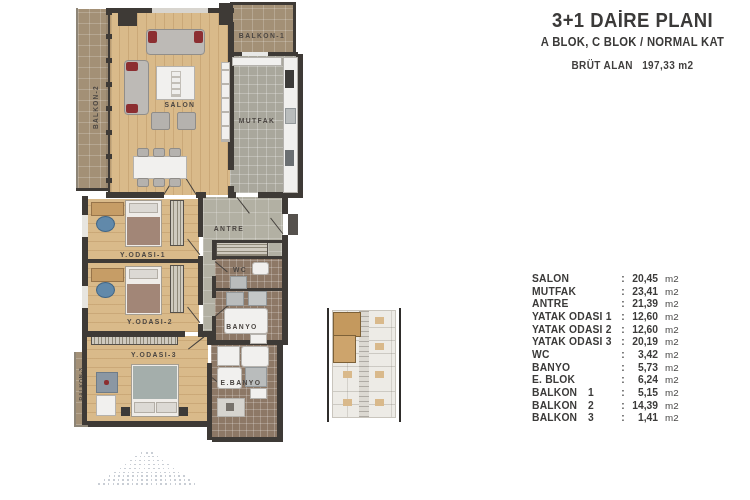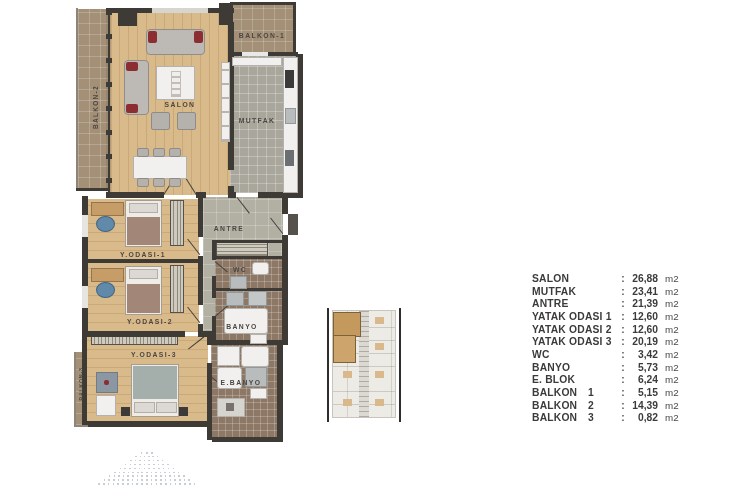--- a/index.html
+++ b/index.html
@@ -79,20 +79,28 @@
   .kp-hl{position:absolute;background:#c4995e;border:1px solid #7d6138;}
   .kp-dot{position:absolute;background:#d9b98b;}
 
   .watermark i{position:absolute;width:1.6px;height:1.6px;background:#c9ced5;}
 </style>
 </head>
 <body>
 
 <div class="page">
 
+  <div class="titleblock">
+    <div class="t1">3+1 DAİRE PLANI</div>
+    <div class="t2">A BLOK, C BLOK / NORMAL KAT</div>
+    <div class="t3">
+      <span>BRÜT ALAN</span>
+      <span>197,33 m2</span>
+    </div>
+  </div>
 
   <div class="abs" style="left:0;top:0;width:750px;height:500px;">
 
     <div class="room tile-balc" style="left:78px;top:9px;width:32px;height:180px;"></div>
     <div class="room wood-v" style="left:110px;top:12px;width:120px;height:183px;"></div>
     <div class="room tile-balc" style="left:230px;top:4px;width:64px;height:49px;"></div>
     <div class="room tile-kitchen" style="left:230px;top:55px;width:67px;height:138px;"></div>
     <div class="room tile-antre" style="left:203px;top:197px;width:80px;height:146px;"></div>
     <div class="room wood-h" style="left:87px;top:199px;width:112px;height:61px;"></div>
     <div class="room wood-h" style="left:87px;top:262px;width:112px;height:70px;"></div>
@@ -260,21 +268,21 @@
     <div class="kp-dot" style="left:42px;top:60px;width:9px;height:7px;"></div>
     <div class="kp-dot" style="left:10px;top:88px;width:9px;height:7px;"></div>
     <div class="kp-dot" style="left:42px;top:88px;width:9px;height:7px;"></div>
   </div>
 
   <div class="areatable">
     <div class="arow">
         <span class="a-name">SALON</span>
         <span class="a-num"></span>
         <span class="a-col">:</span>
-        <span class="a-val">26,88</span>
+        <span class="a-val">20,45</span>
         <span class="a-unit">m2</span>
       </div>
     <div class="arow">
         <span class="a-name">MUTFAK</span>
         <span class="a-num"></span>
         <span class="a-col">:</span>
         <span class="a-val">23,41</span>
         <span class="a-unit">m2</span>
       </div>
     <div class="arow">
@@ -337,21 +345,21 @@
         <span class="a-name">BALKON</span>
         <span class="a-num">2</span>
         <span class="a-col">:</span>
         <span class="a-val">14,39</span>
         <span class="a-unit">m2</span>
       </div>
     <div class="arow">
         <span class="a-name">BALKON</span>
         <span class="a-num">3</span>
         <span class="a-col">:</span>
-        <span class="a-val">0,82</span>
+        <span class="a-val">1,41</span>
         <span class="a-unit">m2</span>
       </div>
   </div>
 
   <div class="watermark abs" id="dots" style="left:0;top:0;width:750px;height:500px;pointer-events:none;">
       <i style="left: 140.7px; top: 452px;"></i>
       <i style="left: 146px; top: 452px;"></i>
       <i style="left: 151.3px; top: 452px;"></i>
       <i style="left: 135.4px; top: 455.9px;"></i>
       <i style="left: 139.64px; top: 455.9px;"></i>

